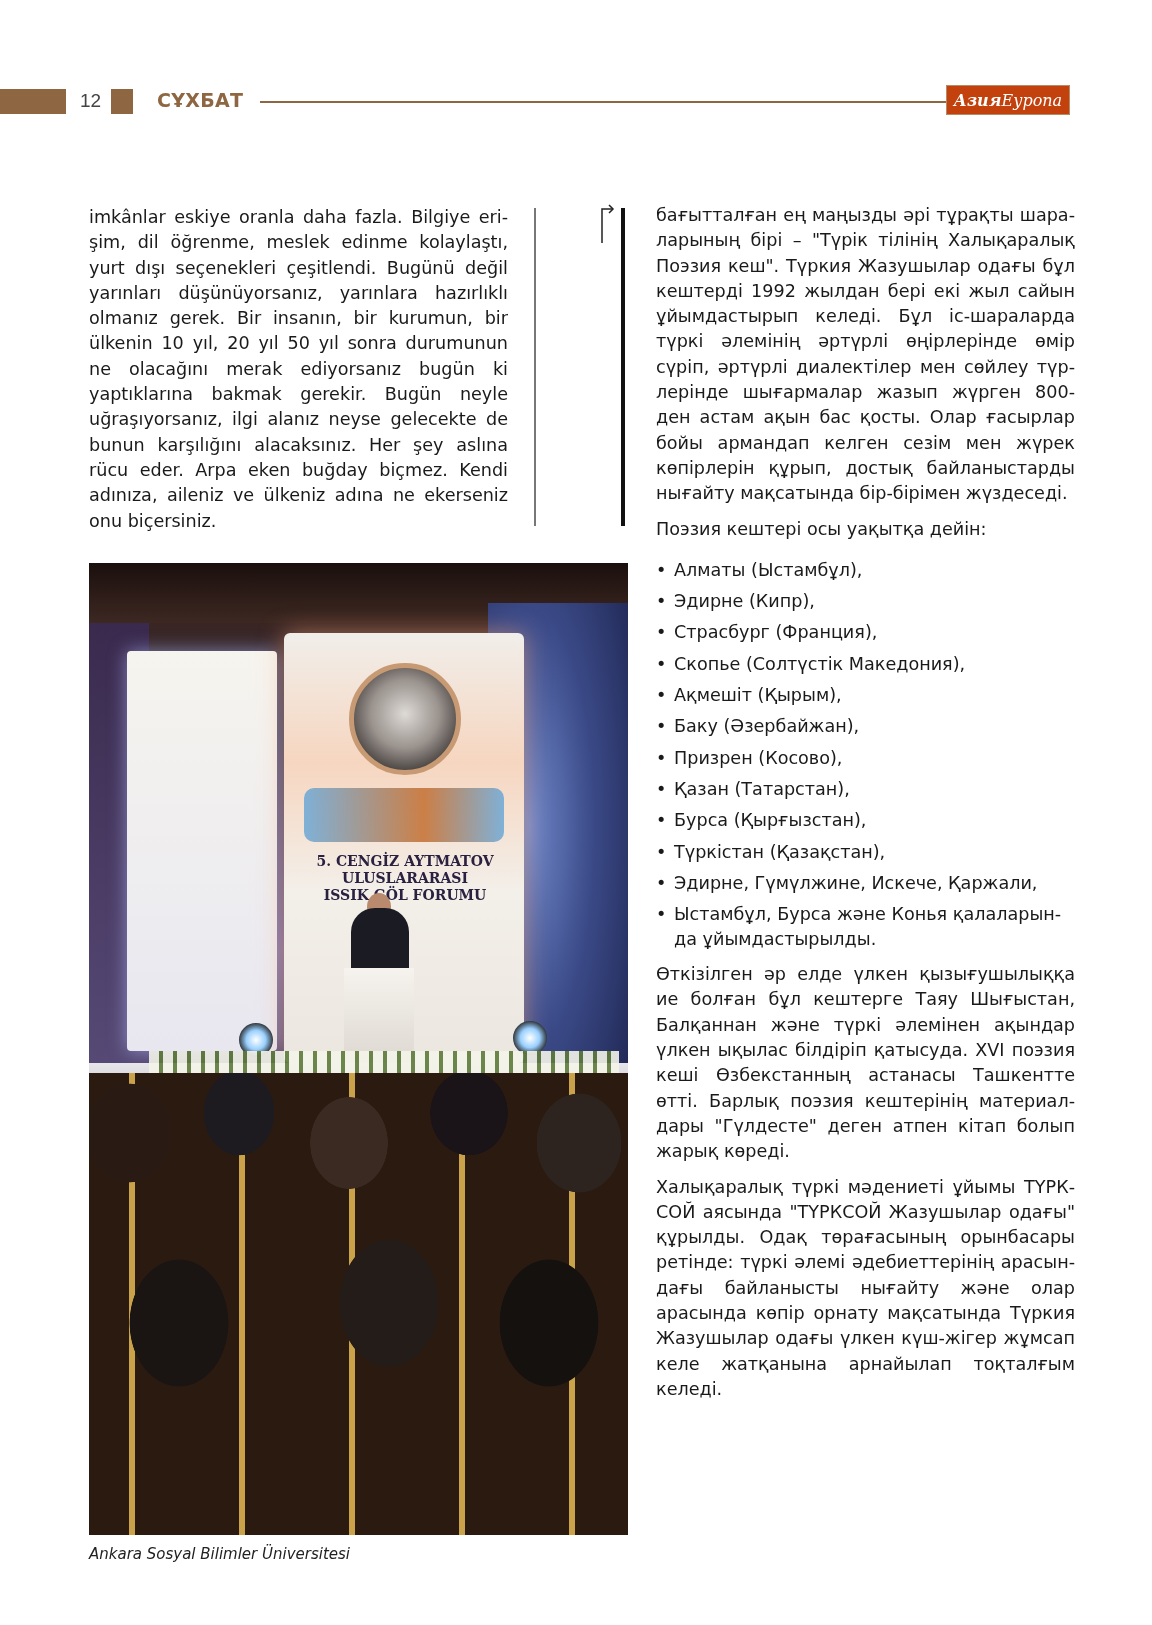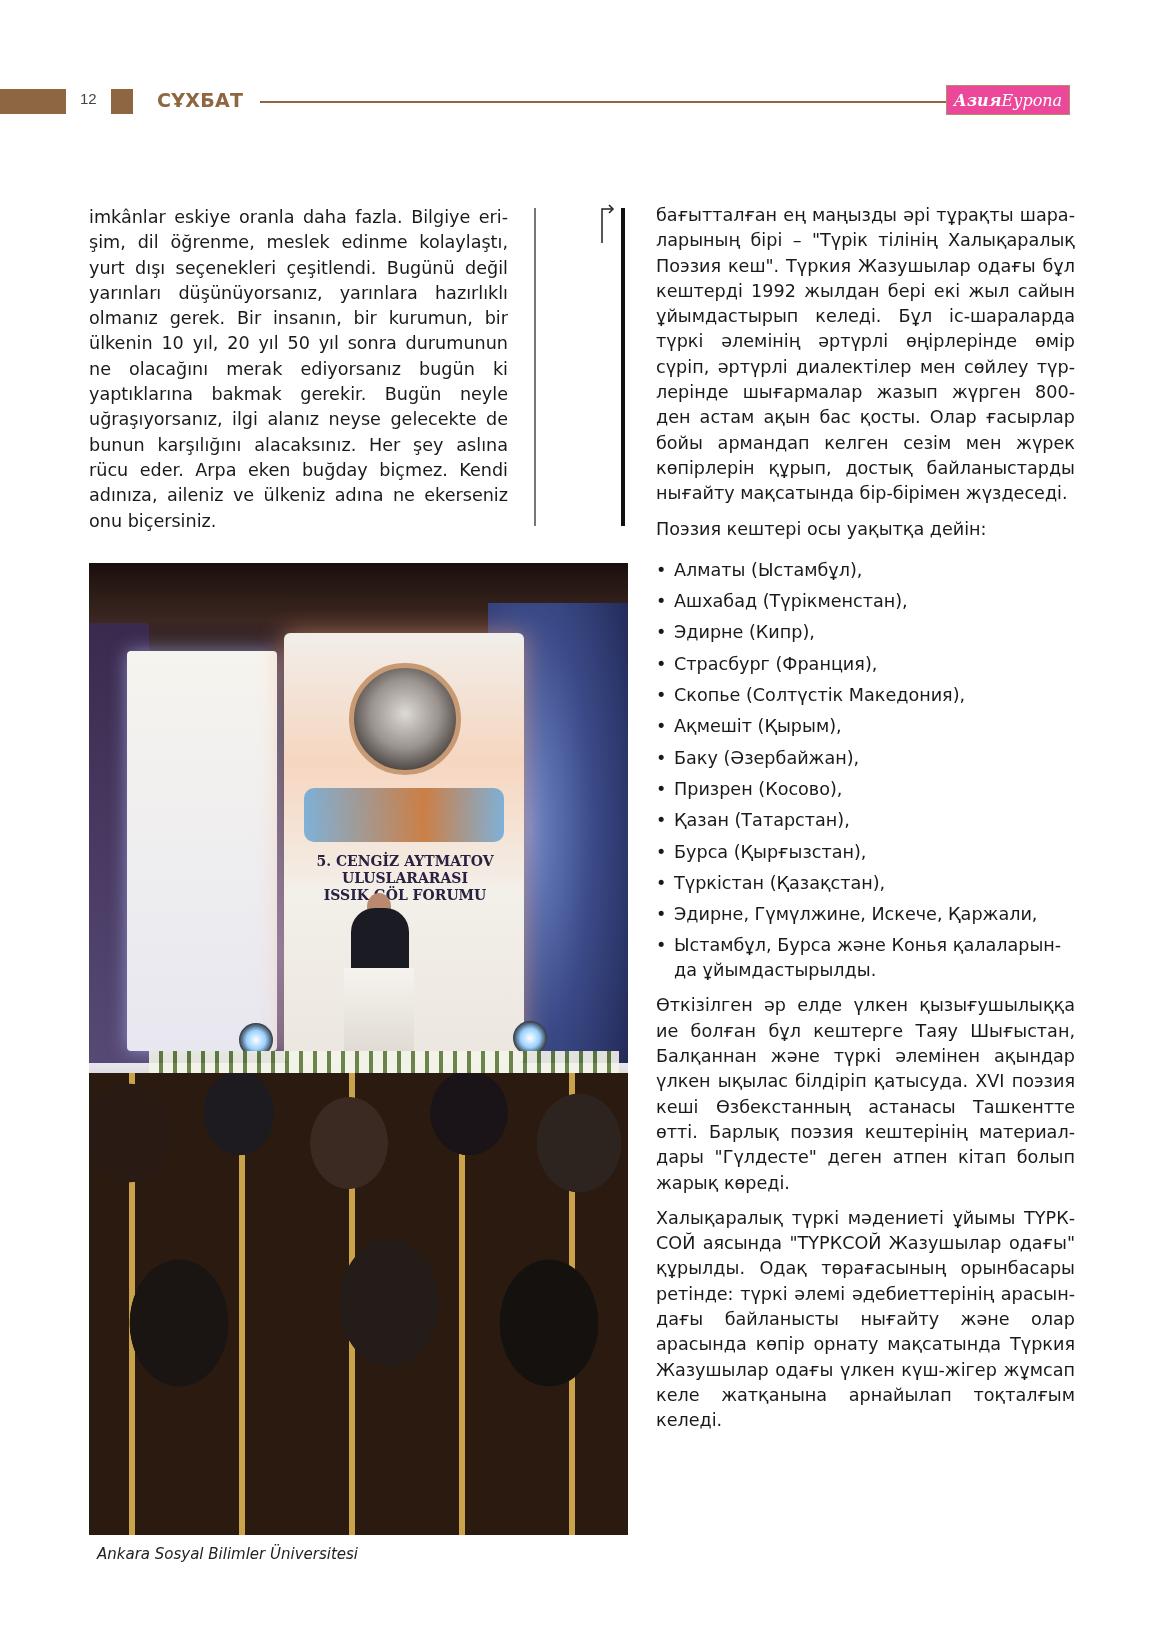--- a/index.html
+++ b/index.html
@@ -1,25 +1,25 @@
 <!DOCTYPE html>
 <html><head>
 <meta charset="utf-8">
 <style>
   * { box-sizing: border-box; margin: 0; padding: 0; }
   html, body { width: 1152px; height: 1625px; background: #ffffff; overflow: hidden; }
   body { position: relative; font-family: "DejaVu Sans", sans-serif; color: #1a1a1a; }
 
   
   .hdr-block-left { position: absolute; left: 0; top: 89px; width: 66px; height: 25px; background: #8e6641; }
-  .hdr-pagenum { position: absolute; left: 80px; top: 90px; font-size: 15px; color: #444; font-family: "Liberation Sans", sans-serif; font-weight: 300; text-align: right; }
+  .hdr-pagenum { position: absolute; left: 80px; top: 90px; font-size: 19px; color: #444; font-family: "Liberation Sans", sans-serif; font-weight: 300; text-align: right; }
   .hdr-block-small { position: absolute; left: 111px; top: 89px; width: 22px; height: 25px; background: #8e6641; }
   .hdr-section { position: absolute; left: 157px; top: 89px; font-size: 19px; font-weight: bold; color: #8e6641; font-family: "DejaVu Sans", sans-serif; letter-spacing: 0.3px; }
   .hdr-rule { position: absolute; left: 260px; top: 101px; width: 706px; height: 2px; background: #8e6641; }
-  .hdr-logo { position: absolute; left: 946px; top: 85px; width: 124px; height: 30px; background: #ec4899; border: 1px solid #b48d68; color: #fff; display: flex; align-items: center; justify-content: center; font-family: "DejaVu Serif", serif; font-size: 16px; }
+  .hdr-logo { position: absolute; left: 946px; top: 85px; width: 124px; height: 30px; background: #c2410c; border: 1px solid #b48d68; color: #fff; display: flex; align-items: center; justify-content: center; font-family: "DejaVu Serif", serif; font-size: 16px; }
   .hdr-logo .l1 { font-weight: bold; font-style: italic; }
   .hdr-logo .l2 { font-style: italic; font-weight: normal; }
 
   
   .col-text { font-size: 17.6px; line-height: 25.3px; text-align: justify; hyphens: manual; }
   .left-col { position: absolute; left: 89px; top: 205px; width: 419px; }
   .right-col { position: absolute; left: 656px; top: 203px; width: 419px; }
   .right-col p { margin-bottom: 10px; }
   .right-col p.bold { font-weight: bold; }
 
@@ -55,21 +55,21 @@
       radial-gradient(ellipse 50px 60px at 150px 40px, #1d1b20 70%, transparent 71%),
       radial-gradient(ellipse 55px 65px at 260px 70px, #3b2a22 70%, transparent 71%),
       radial-gradient(ellipse 55px 60px at 380px 40px, #1a1418 70%, transparent 71%),
       radial-gradient(ellipse 60px 70px at 490px 70px, #2d2420 70%, transparent 71%),
       radial-gradient(ellipse 70px 90px at 90px 250px, #1a1512 70%, transparent 71%),
       radial-gradient(ellipse 70px 90px at 300px 230px, #231c18 70%, transparent 71%),
       radial-gradient(ellipse 70px 90px at 460px 250px, #15110f 70%, transparent 71%),
       repeating-linear-gradient(90deg, #2b1a10 0 40px, #c9a24a 40px 46px, #2b1a10 46px 110px),
       linear-gradient(180deg, #5a3a24, #2a1810); }
 
-  .caption { position: absolute; left: 89px; top: 1545px; font-size: 15px; font-style: italic; color: #222; font-family: "DejaVu Sans", sans-serif; margin-left: 8px; }
+  .caption { position: absolute; left: 89px; top: 1545px; font-size: 15px; font-style: italic; color: #222; font-family: "DejaVu Sans", sans-serif; }
 </style>
 </head>
 <body>
 
 <div class="hdr-block-left"></div>
 <div class="hdr-pagenum">12</div>
 <div class="hdr-block-small"></div>
 <div class="hdr-section">СҰХБАТ</div>
 <div class="hdr-rule"></div>
 <div class="hdr-logo">
@@ -110,21 +110,20 @@
   <div class="flowers"></div>
   <div class="audience"></div>
 </div>
 <div class="caption">Ankara Sosyal Bilimler Üniversitesi</div>
 
 <div class="right-col col-text">
   <p>бағытталған ең маңызды әрі тұрақты шара­ларының бірі – "Түрік тілінің Халықаралық Поэзия кеш". Түркия Жазушылар одағы бұл кештерді 1992 жылдан бері екі жыл сай­ын ұйымдастырып келеді. Бұл іс-шаралар­да түркі әлемінің әртүрлі өңірлерінде өмір сүріп, әртүрлі диалектілер мен сөйлеу түр­лерінде шығармалар жазып жүрген 800-ден астам ақын бас қосты. Олар ғасырлар бойы армандап келген сезім мен жүрек көпір­лерін құрып, достық байланыстарды нығай­ту мақсатында бір-бірімен жүздеседі.</p>
   <p style="margin-bottom:16px;text-align:left;">Поэзия кештері осы уақытқа дейін:</p>
   <ul class="cities">
     <li>Алматы (Ыстамбұл),</li>
-    <li>Ашхабад (Түрікменстан),</li>
     <li>Эдирне (Кипр),</li>
     <li>Страсбург (Франция),</li>
     <li>Скопье (Солтүстік Македония),</li>
     <li>Ақмешіт (Қырым),</li>
     <li>Баку (Әзербайжан),</li>
     <li>Призрен (Косово),</li>
     <li>Қазан (Татарстан),</li>
     <li>Бурса (Қырғызстан),</li>
     <li>Түркістан (Қазақстан),</li>
     <li>Эдирне, Гүмүлжине, Искече, Қаржали,</li>

